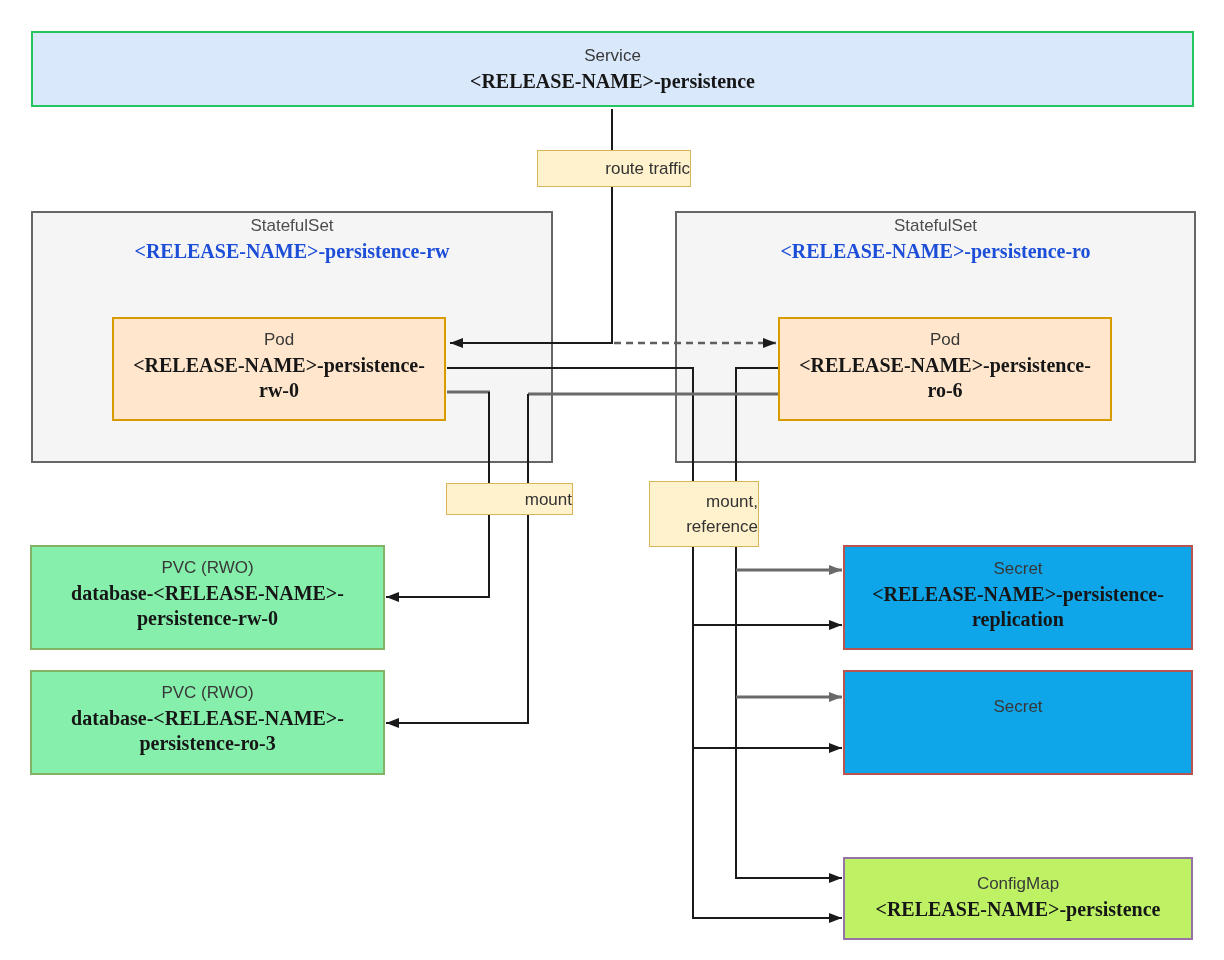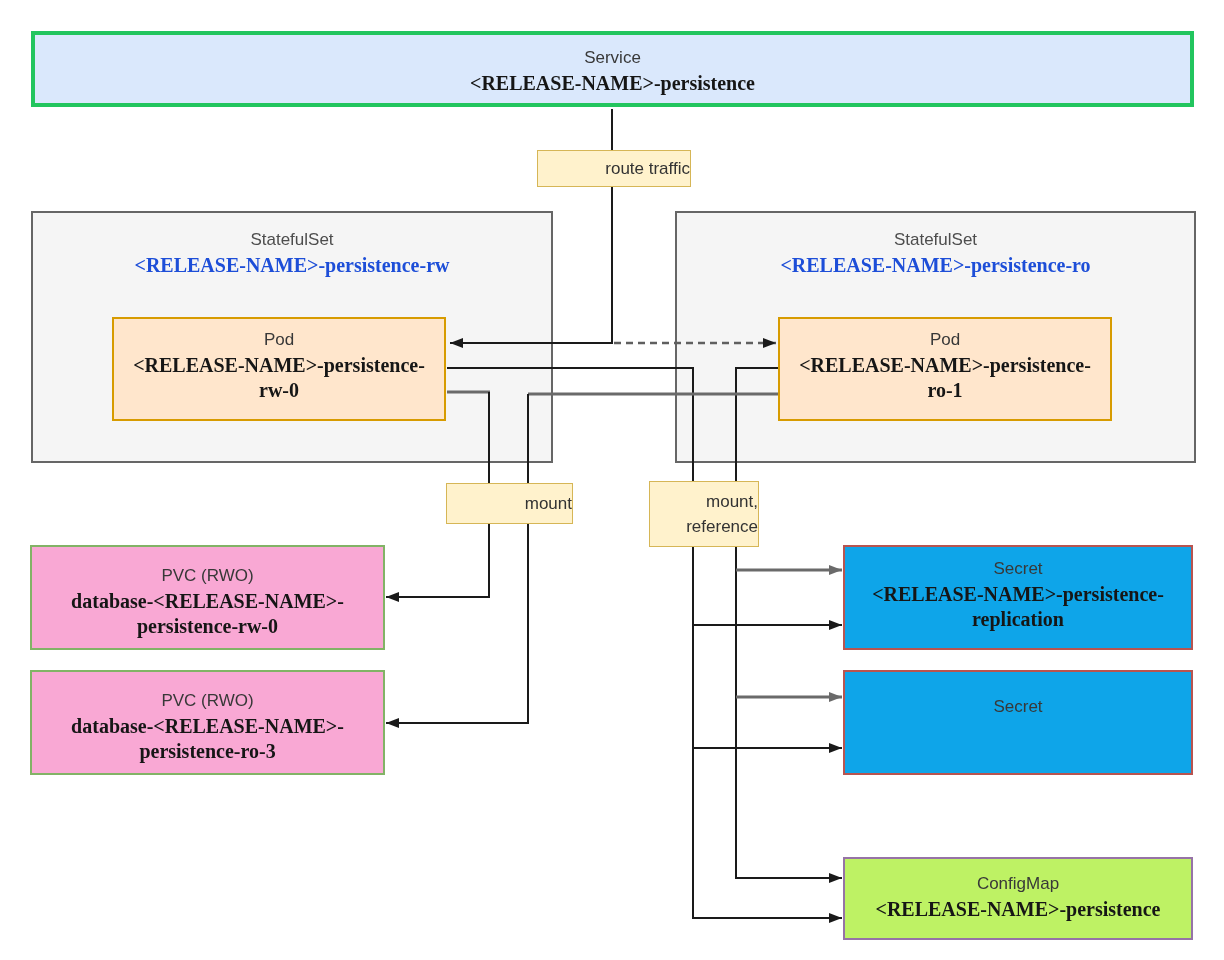--- a/index.html
+++ b/index.html
@@ -4,48 +4,48 @@
 <style>
   html,body{margin:0;padding:0;background:#ffffff;}
   #canvas{
     position:relative;width:1224px;height:960px;background:#ffffff;
     font-family:"Liberation Sans",sans-serif;overflow:hidden;
   }
   .node{position:absolute;box-sizing:border-box;text-align:center;}
   .node .kind{font-family:"Liberation Sans",sans-serif;font-size:17px;color:#383838;line-height:26px;display:block;}
   .node .sub{font-family:"Liberation Serif",serif;font-weight:bold;font-size:20px;color:#161616;line-height:25px;display:block;}
   
-  .service{left:31px;top:31px;width:1163px;height:76px;background:#dae8fc;border:4px solid #22c55e;padding-top:10px;}
+  .service{left:31px;top:31px;width:1163px;height:76px;background:#dae8fc;border:2px solid #22c55e;padding-top:10px;}
   
-  .ss{background:#f5f5f5;border:2px solid #666666;top:211px;height:252px;padding-top:14px;}
+  .ss{background:#f5f5f5;border:2px solid #666666;top:211px;height:252px;padding-top:0;}
   .ss .kind{color:#4d4d4d;}
   .ss .sub{color:#1d4ed8;}
   .ss-rw{left:31px;width:522px;}
   .ss-ro{left:675px;width:521px;}
   
   .pod{background:#ffe6cc;border:2px solid #d79b00;top:317px;width:334px;height:104px;padding-top:8px;}
   .pod-rw{left:112px;}
   .pod-ro{left:778px;}
   
-  .pvc{background:#f9a8d4;border:2px solid #82b366;left:30px;width:355px;height:105px;padding-top:16px;}
+  .pvc{background:#86efac;border:2px solid #82b366;left:30px;width:355px;height:105px;padding-top:8px;}
   .pvc-rw{top:545px;}
   .pvc-ro{top:670px;}
   
   .secret{background:#0ea5e9;border:2px solid #b85450;left:843px;width:350px;height:105px;padding-top:9px;}
   .secret-replication{top:545px;}
   .secret-user{top:670px;padding-top:22px;}
   .configmap{background:#bef264;border:2px solid #9673a6;left:843px;width:350px;height:83px;top:857px;padding-top:12px;}
   
   .edge-label{
     position:absolute;box-sizing:border-box;background:#fff2cc;border:1.5px solid #d6b656;
     color:#333333;font-size:17px;text-align:right;z-index:30;
     display:flex;flex-direction:column;justify-content:center;line-height:25px;
   }
   .lbl-route{left:537px;top:150px;width:154px;height:37px;}
-  .lbl-mount{left:446px;top:483px;width:127px;height:41px;}
+  .lbl-mount{left:446px;top:483px;width:127px;height:32px;}
   .lbl-mount-ref{left:649px;top:481px;width:110px;height:66px;}
   #edges{position:absolute;left:0;top:0;z-index:20;pointer-events:none;}
   .boxlayer{position:absolute;left:0;top:0;z-index:10;width:100%;height:100%;}
 </style>
 </head>
 <body>
 
 <div id="canvas">
 
   <div class="boxlayer">
@@ -67,21 +67,21 @@
 
     <div class="node pod pod-rw">
       <span class="kind">Pod</span>
       <span class="sub">&lt;RELEASE-NAME&gt;-persistence-</span>
       <span class="sub">rw-0</span>
     </div>
 
     <div class="node pod pod-ro">
       <span class="kind">Pod</span>
       <span class="sub">&lt;RELEASE-NAME&gt;-persistence-</span>
-      <span class="sub">ro-1</span>
+      <span class="sub">ro-6</span>
     </div>
 
     <div class="node pvc pvc-rw">
       <span class="kind">PVC (RWO)</span>
       <span class="sub">database-&lt;RELEASE-NAME&gt;-</span>
       <span class="sub">persistence-rw-0</span>
     </div>
 
     <div class="node pvc pvc-ro">
       <span class="kind">PVC (RWO)</span>

